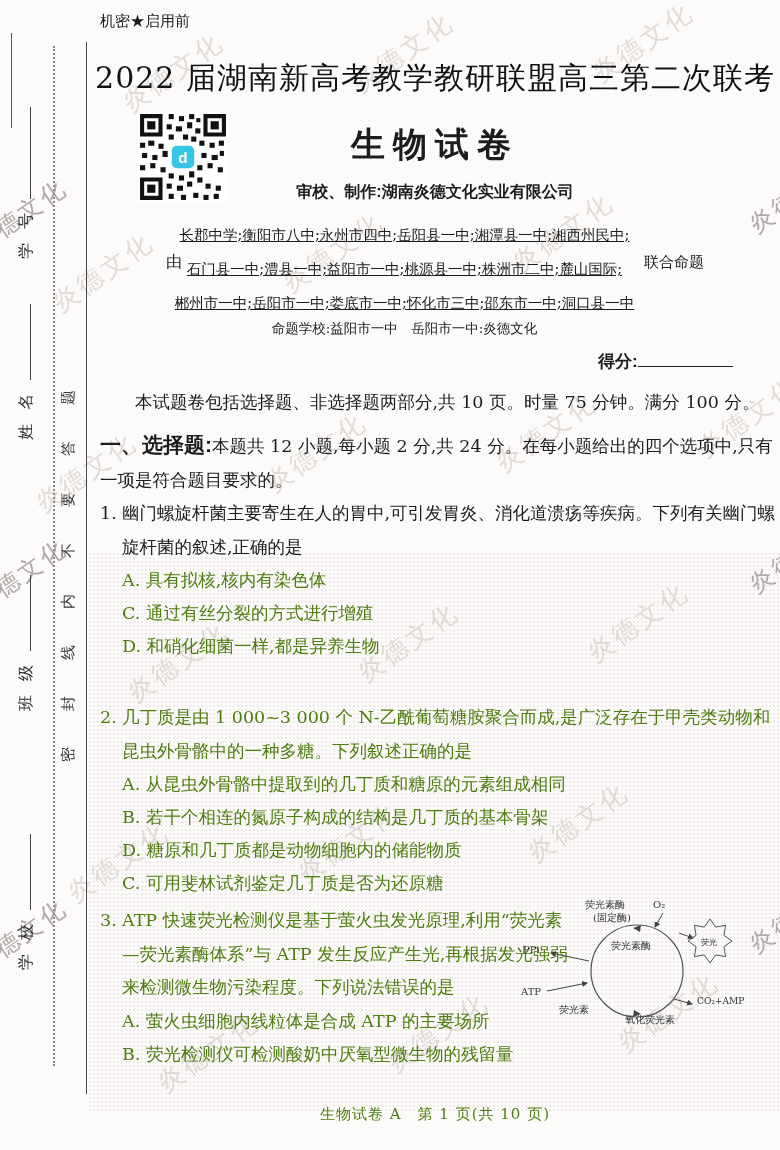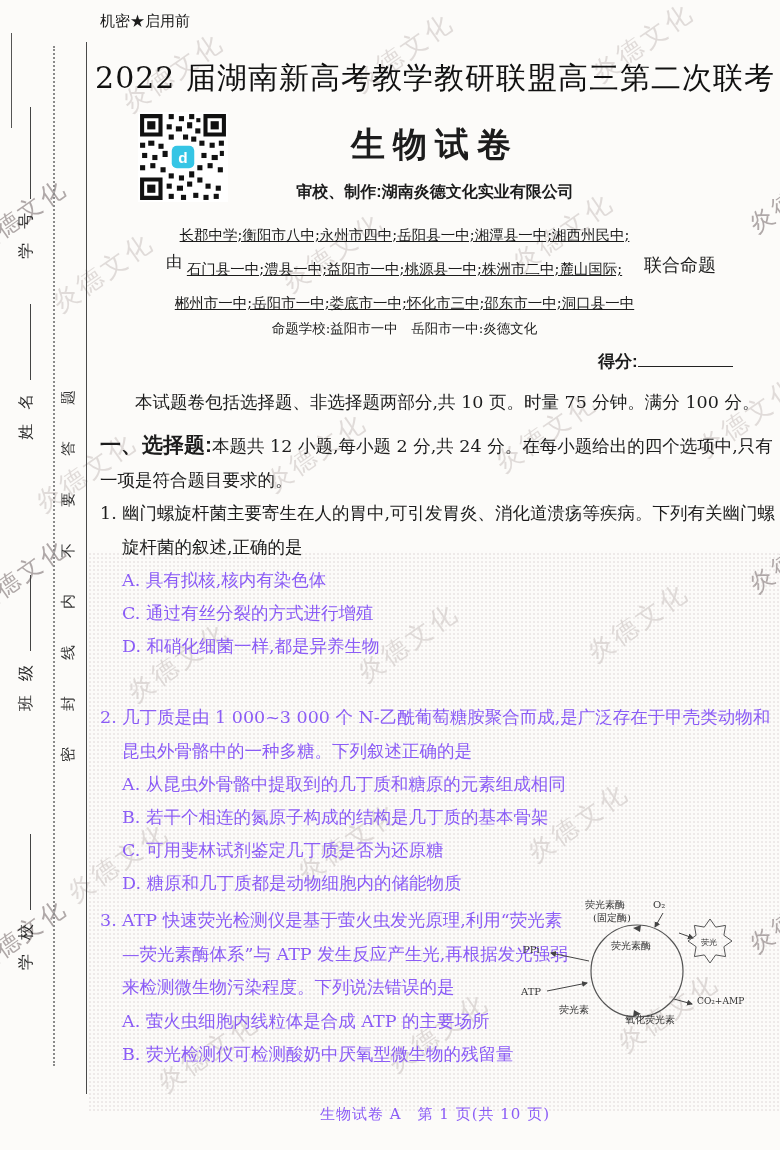--- a/index.html
+++ b/index.html
@@ -61,40 +61,40 @@
   }
   .producer {
     position:absolute; left:95px; width:680px; top:182px;
     text-align:center; font-family:"Liberation Sans", sans-serif;
     font-weight:bold; font-size:16px;
   }
   
   .schools { position:absolute; left:132px; top:218px; width:545px; font-size:14.5px; }
   .schools .line { text-align:center; line-height:34px; white-space:nowrap;text-decoration:underline; }
   .by-char { position:absolute; left:166px; top:252px; font-size:16px; }
-  .joint { position:absolute; left:644px; top:253px; font-size:18px; white-space:nowrap; }
+  .joint { position:absolute; left:644px; top:253px; font-size:15px; white-space:nowrap; }
   .proposer { position:absolute; left:132px; width:545px; top:320px; text-align:center; font-size:13.5px; white-space:nowrap; }
   
   .score { position:absolute; left:598px; top:350px; font-family:"Liberation Sans", sans-serif; font-weight:bold; font-size:17px; }
   .score .blank { width:95px; height:17px; border-bottom:1px solid #222; }
   .intro { position:absolute; left:100px; top:390px; width:680px; font-size:17.5px; white-space:nowrap; }
   .intro-indent { display:inline-block; width:35px; }
   .section { position:absolute; left:100px; top:428px; width:676px; font-size:17.5px; line-height:34px; }
   .section b { font-family:"Liberation Sans", sans-serif; font-size:21px; }
   
   .q { position:absolute; left:100px; width:676px; font-size:17.5px; line-height:33.5px; }
   .stem { position:relative; padding-left:22px; }
   .qnum { position:absolute; left:0; top:0; }
   .options { padding-left:22px; }
   .options div { line-height:33px; }
   #q1 { top:497px; }
   #q2 { top:701px; }
   #q3 { top:904px; }
   #q3 .stem { width:470px; }
-  .scan-blur { filter:blur(0.65px); color:#8b5cf6; }
+  .scan-blur { filter:blur(0.65px); color:#4d7c0f; }
   
   .diagram { position:absolute; left:515px; top:891px; width:265px; height:152px; filter:blur(0.5px); }
   .diagram text { font-family:"DejaVu Serif", serif; fill:#333; }
   
   .footer {
     position:absolute; left:95px; width:680px; top:1105px;
     text-align:center; font-size:15px; letter-spacing:1px;
   }
 </style>
 </head>
@@ -242,22 +242,22 @@
 </div>
 
 <div class="q scan-blur" id="q2">
   <div class="stem">
     <span class="qnum">2.</span>
     <span>几丁质是由 1 000~3 000 个 N-乙酰葡萄糖胺聚合而成,是广泛存在于甲壳类动物和昆虫外骨骼中的一种多糖。下列叙述正确的是</span>
   </div>
   <div class="options">
     <div>A. 从昆虫外骨骼中提取到的几丁质和糖原的元素组成相同</div>
     <div>B. 若干个相连的氮原子构成的结构是几丁质的基本骨架</div>
+    <div>D. 糖原和几丁质都是动物细胞内的储能物质</div>
     <div>C. 可用斐林试剂鉴定几丁质是否为还原糖</div>
-    <div>D. 糖原和几丁质都是动物细胞内的储能物质</div>
   </div>
 </div>
 
 <div class="q scan-blur" id="q3">
   <div class="stem">
     <span class="qnum">3.</span>
     <span>ATP 快速荧光检测仪是基于萤火虫发光原理,利用“荧光素—荧光素酶体系”与 ATP 发生反应产生光,再根据发光强弱来检测微生物污染程度。下列说法错误的是</span>
   </div>
   <div class="options">
     <div>A. 萤火虫细胞内线粒体是合成 ATP 的主要场所</div>

